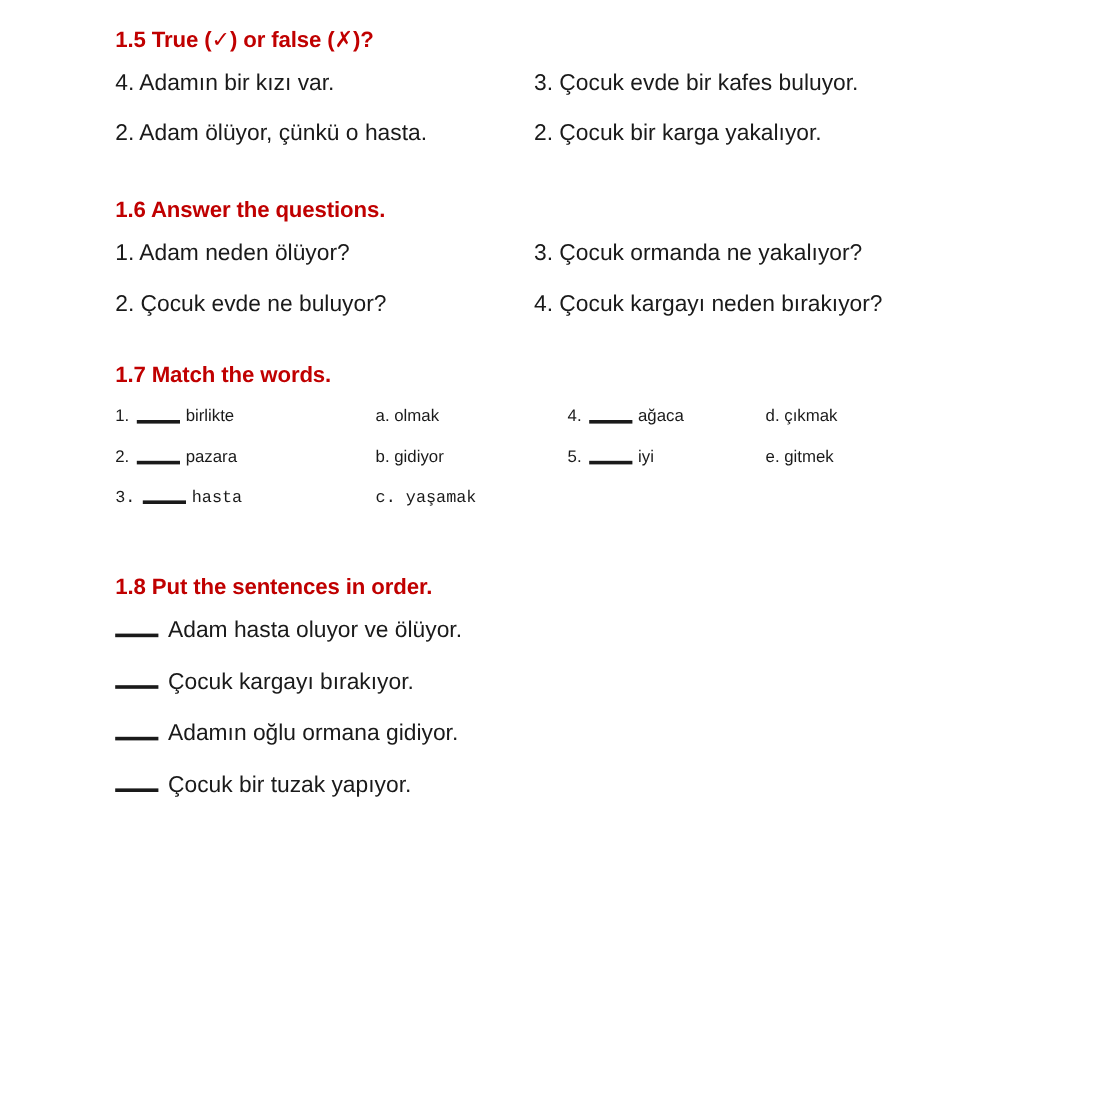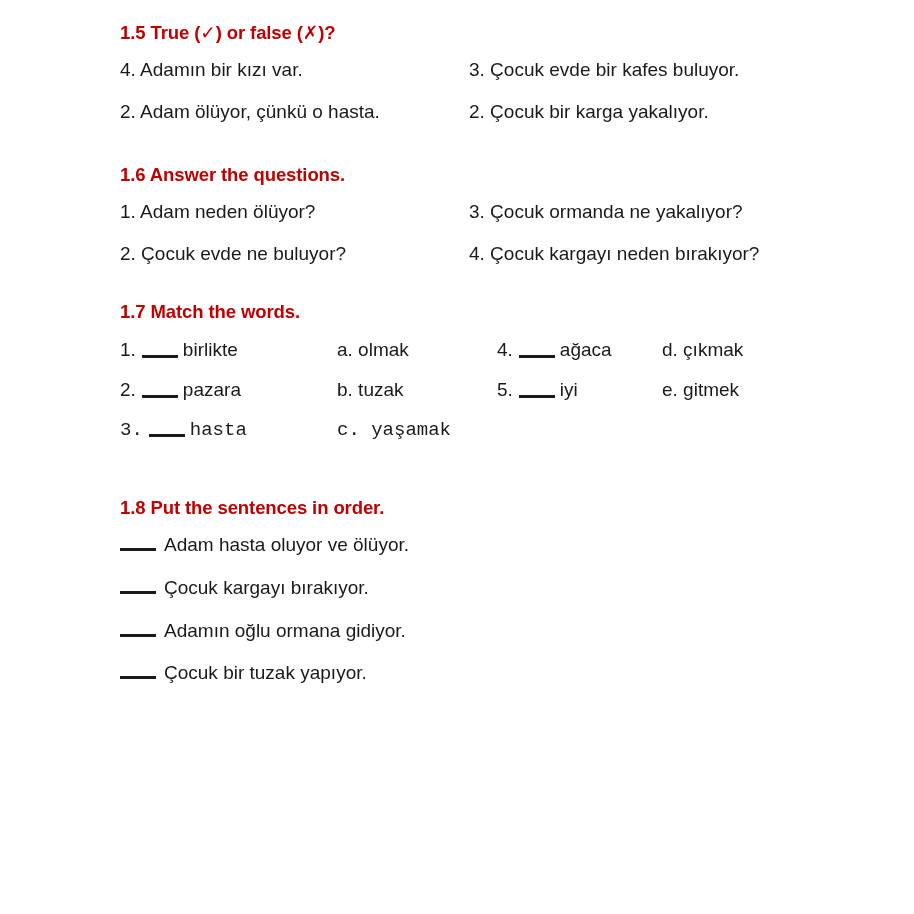--- a/index.html
+++ b/index.html
@@ -13,21 +13,21 @@
     background: #ffffff;
     font-family: "Liberation Sans", "DejaVu Sans", sans-serif;
     color: #1a1a1a;
     overflow: hidden;
   }
   .page {
     position: relative;
     width: 914px;
     height: 834px;
     box-sizing: border-box;
-    padding: 22px 40px 0 120px;
+    padding: 22px 40px 0 96px;
   }
   .section {
     margin: 0;
   }
   .section-heading {
     color: #c00000;
     font-weight: bold;
     font-size: 18.5px;
     line-height: 1.2;
     letter-spacing: -0.1px;
@@ -49,21 +49,21 @@
   }
   .qrow:last-child { margin-bottom: 0; align-items: center; }
   .col-a { width: 325px; flex: 0 0 325px; }
   .col-b { flex: 1 1 auto; margin-left: 24px; }
 
   
   .mrow {
     display: flex;
     align-items: baseline;
     margin-bottom: 17px;
-    font-size: 19px;
+    font-size: 14px;
     line-height: 1.25;
     white-space: nowrap;
   }
   .mrow:last-child { margin-bottom: 2px; font-family: Liberation Mono, monospace; }
   .m-num  { width: 217px; flex: 0 0 217px; }
   .m-let  { width: 160px; flex: 0 0 160px; }
   .m-num2 { width: 165px; flex: 0 0 165px; }
   .m-let2 { flex: 1 1 auto; }
 
   
@@ -138,21 +138,21 @@
       <span class="m-num2">
         <span class="prefix">4.</span><span class="blank"></span><span>ağaca</span>
       </span>
       <span class="m-let2">d. çıkmak</span>
     </div>
 
     <div class="mrow">
       <span class="m-num">
         <span class="prefix">2.</span><span class="blank"></span><span>pazara</span>
       </span>
-      <span class="m-let">b. tuzak</span>
+      <span class="m-let">b. gidiyor</span>
       <span class="m-num2">
         <span class="prefix">5.</span><span class="blank"></span><span>iyi</span>
       </span>
       <span class="m-let2">e. gitmek</span>
     </div>
 
     <div class="mrow">
       <span class="m-num">
         <span class="prefix">3.</span><span class="blank"></span><span>hasta</span>
       </span>

